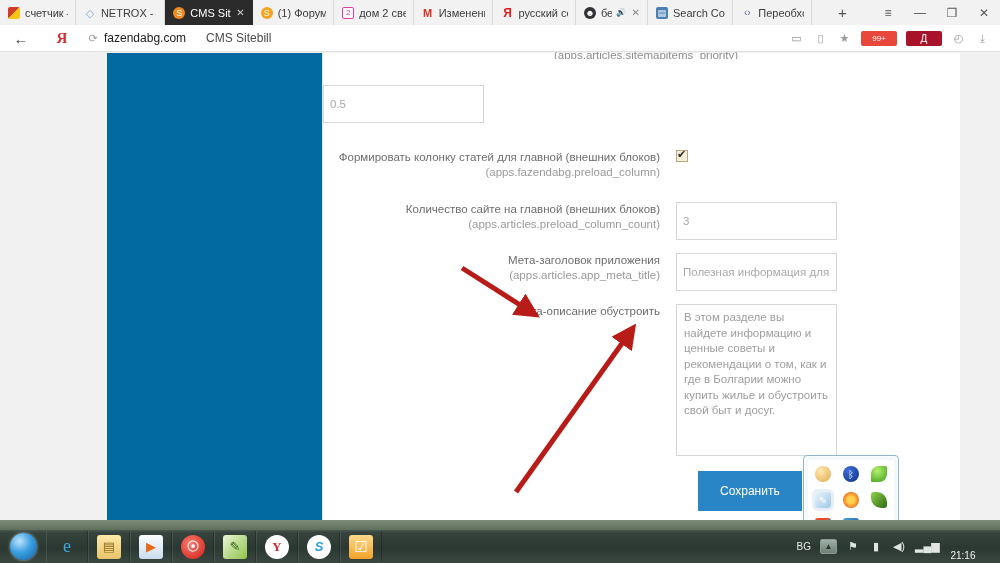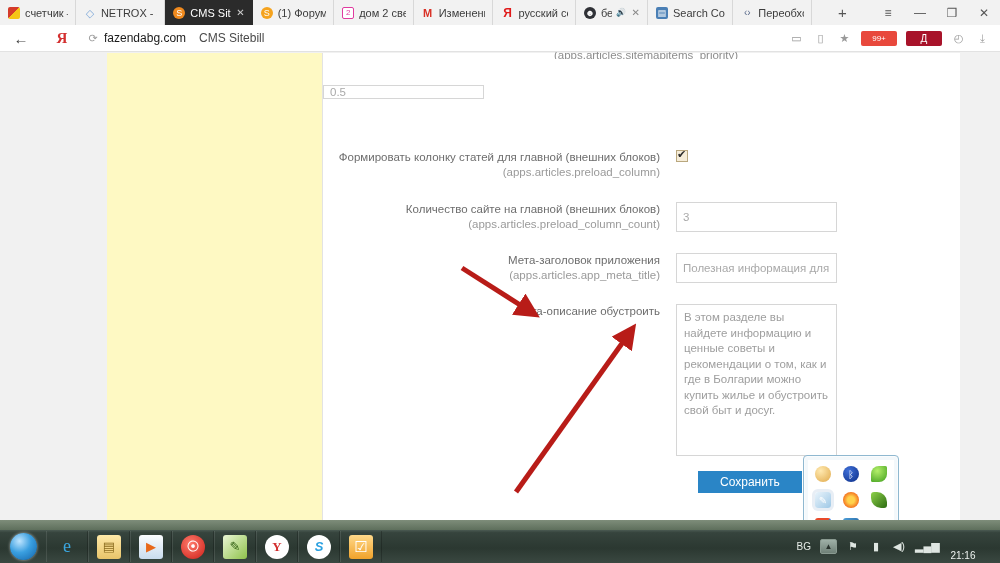--- a/index.html
+++ b/index.html
@@ -83,21 +83,21 @@
 
   .urlbar {
     position: absolute; top: 25px; left: 0; width: 1000px; height: 27px;
     background: #ffffff;
     border-bottom: 1px solid #e2e2e2;
     display: flex; align-items: center;
   }
   .nav-back { width: 42px; text-align: center; font-size: 15px; color: #3c3c3c; }
   .ya-logo  { width: 40px; text-align: center; font-size: 15px; color: #d32f2f; font-weight: bold; font-family: "Liberation Serif", serif; }
   .reload   { width: 22px; text-align: center; font-size: 11px; color: #9a9a9a; }
-  .url-text { font-size: 12px; color: #3c3c3c; display: flex; gap: 13px; align-items: baseline; }
+  .url-text { font-size: 12px; color: #3c3c3c; display: flex; gap: 20px; align-items: baseline; }
   .url-text .host  { color: #1a1a1a; }
   .url-text .title { color: #4a4a4a; }
   .url-right { margin-left: auto; display: flex; align-items: center; gap: 9px; padding-right: 10px; }
   .url-right .ic {
     width: 15px; height: 15px; display: flex; align-items: center; justify-content: center;
     font-size: 11px; color: #9a9a9a;
   }
   .ext-badge {
     width: 36px; height: 15px; border-radius: 2px;
     font-size: 8px; color: #fff; display: flex; align-items: center; justify-content: center;
@@ -107,21 +107,21 @@
   .ext-dark{ background: #a8132a; font-size: 10px; }
 
   
   .page {
     position: absolute; top: 52px; left: 0; width: 1000px; height: 478px;
     background: #f1f1f1;
     overflow: hidden;
   }
   .content-card {
     position: absolute; top: 1px; left: 107px; width: 853px; height: 476px;
-    background: #fef9c3;
+    background: #0369a1;
   }
   .col-divider {
     position: absolute; top: 0; left: 215px; width: 1px; height: 476px;
     background: #e3e3e3;
   }
   .form-area {
     position: absolute; top: 0; left: 216px; width: 637px; height: 476px;
     background: #ffffff;
   }
 
@@ -143,21 +143,21 @@
     padding-right: 16px;
   }
   .flabel b { color: #4f4f4f; font-weight: bold; }
   .flabel .code { color: #9a9a9a; }
 
   .finput {
     border: 1px solid #d6d6d6;
     background: #fff;
     font-size: 11.5px;
     color: #a9a9a9;
-    padding: 0 6px;
+    padding: 12px 6px;
     font-family: "Liberation Sans", sans-serif;
     outline: none;
   }
   .finput.w160 { width: 161px; }
   .ftextarea {
     border: 1px solid #d6d6d6;
     background: #fff;
     font-size: 11.5px;
     color: #9e9e9e;
     line-height: 15.5px;
@@ -179,21 +179,21 @@
     position: absolute; left: 0px; top: -3px;
     font-size: 11px; color: #2c2c2c;
   }
   .save-btn {
     position: absolute;
     left: 375px; top: 418px;
     background: #2a85c6;
     color: #ffffff;
     border: none;
     font-size: 12px;
-    padding: 4px 22px;
+    padding: 13px 22px;
     font-family: "Liberation Sans", sans-serif;
     cursor: pointer;
   }
 
   
   .arrows { position: absolute; top: 0; left: 0; width: 1000px; height: 478px; pointer-events: none; }
 
   
   .tray-popup {
     position: absolute;
@@ -362,21 +362,21 @@
 
         <div class="clipped-row">(apps.articles.sitemapitems_priority)</div>
 
         <div class="frow" style="top:32px; left:0;">
           <input class="finput w160" type="text" value="0.5" style="">
         </div>
 
         <div class="frow" style="top:97px; left:0;">
           <div class="flabel">
             <span>Формировать колонку статей для главной (внешних блоков)</span><br>
-            <span class="code">(apps.articles.preload_column)</span>
+            <span class="code">(apps.fazendabg.preload_column)</span>
           </div>
           <span class="fcheck"></span>
         </div>
 
         <div class="frow" style="top:149px; left:0;">
           <div class="flabel">
             <span>Количество сайте на главной (внешних блоков)</span><br>
             <span class="code">(apps.articles.preload_column_count)</span>
           </div>
           <input class="finput w160" type="text" value="3" style="">

